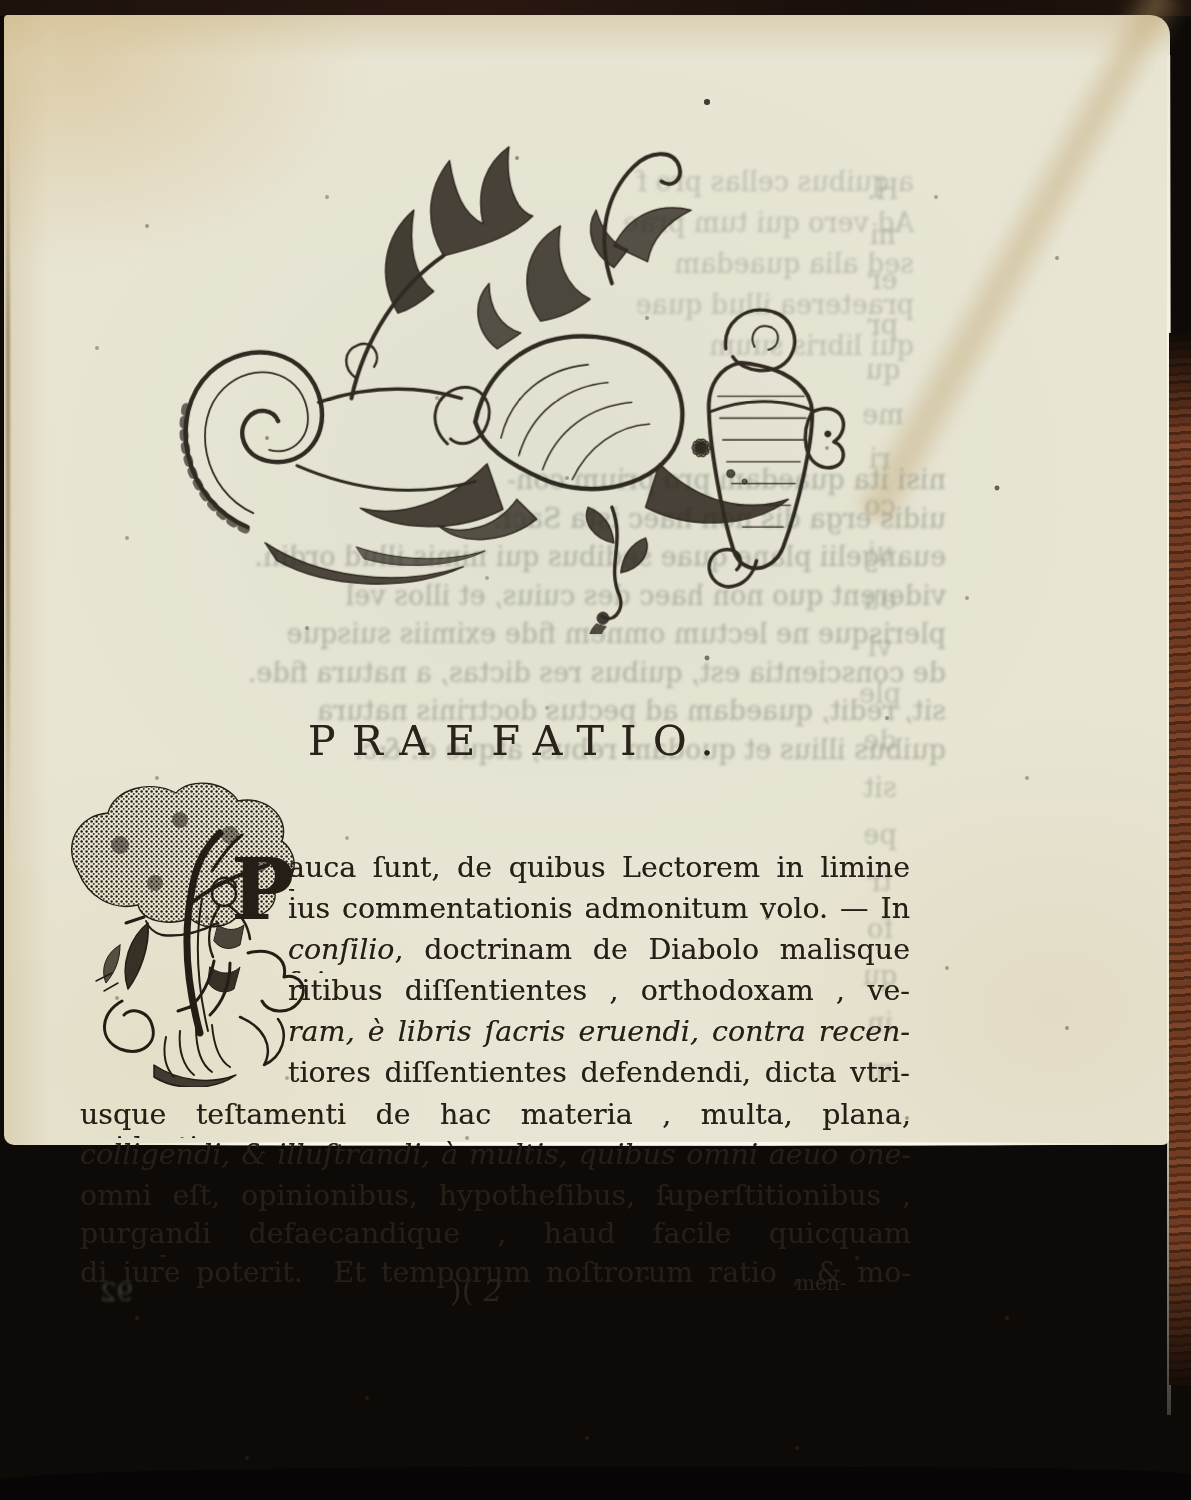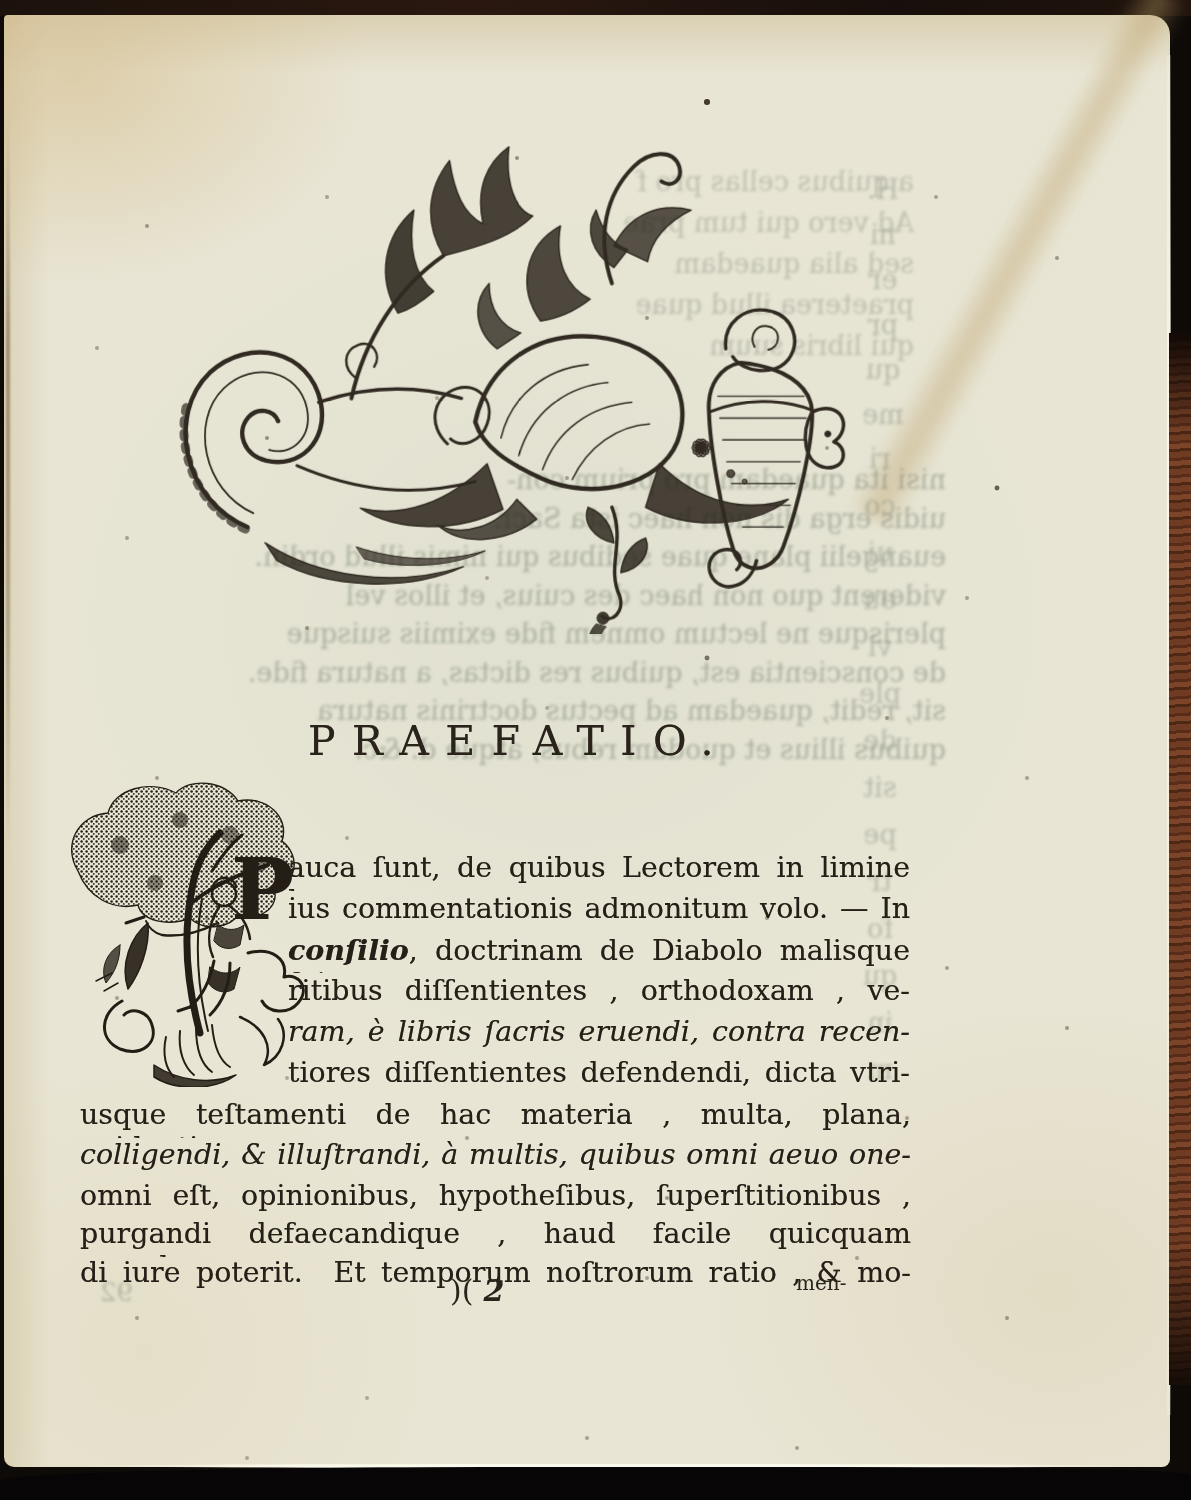--- a/index.html
+++ b/index.html
@@ -7,21 +7,21 @@
         font-family:"DejaVu Serif", serif;}
   
   .board-top{position:absolute;left:0;top:0;width:100%;height:16px;
              background:linear-gradient(90deg,#1c120c,#2a1810 40%,#170f0b 75%,#20130c);}
   .board-bottom{position:absolute;left:0;bottom:0;width:100%;height:33px;background:#070505;
                 border-top-left-radius:45% 14px;border-top-right-radius:30% 8px;}
   .fore-edge{position:absolute;left:1169px;top:333px;width:22px;height:1052px;
              background:linear-gradient(180deg,rgba(12,7,4,.95),rgba(12,7,4,0) 10%,rgba(12,7,4,0) 86%,rgba(12,7,4,.9)),
                         repeating-linear-gradient(176deg,#6f3b23 0 6px,#582c19 6px 9px,#7c4428 9px 14px,#4e2715 14px 17px);}
   
-  .page{position:absolute;left:4px;top:15px;width:1166px;height:1452px;
+  .page{position:absolute;left:4px;top:15px;width:1166px;height:1130px;
         background:
           radial-gradient(420px 300px at 6% 4%, rgba(210,182,128,.5), rgba(210,182,128,0) 70%),
           linear-gradient(180deg, rgba(198,176,128,.4), rgba(198,176,128,0) 4%),
           linear-gradient(90deg, rgba(196,174,126,.33), rgba(196,174,126,0) 4%),
           radial-gradient(700px 600px at 48% 42%, rgba(206,214,201,.28), rgba(206,214,201,0) 75%),
           radial-gradient(500px 420px at 90% 88%, rgba(206,188,142,.22), rgba(206,188,142,0) 70%),
           radial-gradient(420px 420px at 12% 92%, rgba(216,204,162,.25), rgba(216,204,162,0) 70%),
           #e8e5d4;
         border-radius:4px 20px 8px 10px;}
   .page::after{content:"";position:absolute;left:6%;right:2%;bottom:-1px;height:4px;
@@ -88,21 +88,21 @@
   .lines div:nth-child(2){left:284px;top:877px;width:622px;}
   .lines div:nth-child(3){left:284px;top:918px;width:622px;}
   .lines div:nth-child(4){left:284px;top:959px;width:622px;}
   .lines div:nth-child(5){left:284px;top:1000px;width:622px;font-style:italic;}
   .lines div:nth-child(6){left:284px;top:1041px;width:622px;}
   .lines div:nth-child(7){left:76px;top:1083px;width:831px;}
   .lines div:nth-child(8){left:76px;top:1123px;width:831px;font-style:italic;}
   .lines div:nth-child(9){left:76px;top:1164px;width:831px;}
   .lines div:nth-child(10){left:76px;top:1202px;width:831px;}
   .lines div:nth-child(11){left:76px;top:1241px;width:831px;}
-  .it{font-style:italic;font-weight:bold;}
+  .it{font-style:italic;}
   .sig{position:absolute;left:446px;top:1258px;z-index:4;font-size:30px;color:#2a231b;}
   .sig .it{margin-left:10px;}
   .catchword{position:absolute;left:792px;top:1256px;z-index:4;font-size:20px;color:#2a231b;}
 </style>
 </head>
 <body>
 
 <div class="scan">
   <div class="board-top"></div>
 

